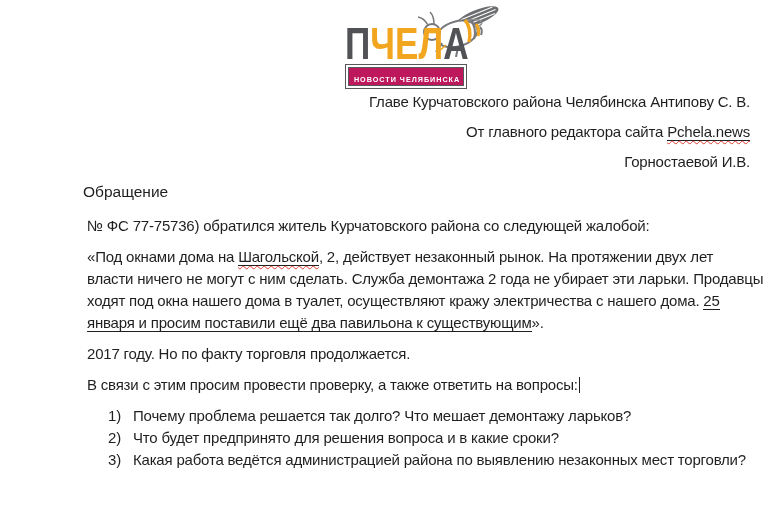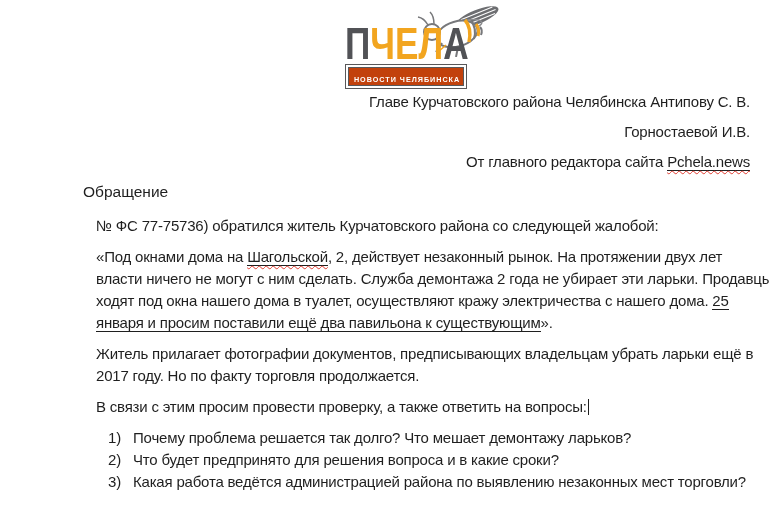--- a/index.html
+++ b/index.html
@@ -10,35 +10,35 @@
   .page{position:relative;width:770px;height:464px;background:#fff;}
 
   
   .logo{position:absolute;top:27px;left:345px;width:122px;}
   .logo-word{
     font-weight:bold;font-size:44px;line-height:34px;letter-spacing:0px;
     transform:scaleX(0.80);transform-origin:0 50%;white-space:nowrap;
   }
   .logo-word span{display:inline-block;}
   .logo-banner{
-    margin-top:3px;background:#c2410c;border:1px solid #58585A;
+    margin-top:3px;background:#be185d;border:1px solid #58585A;
     box-shadow:inset 0 0 0 2px #fff, inset 0 0 0 3px #58585A;
     color:#fff;text-align:center;white-space:nowrap;
     padding:3px 2px 2px 2px;
   }
   .logo-banner span{
     display:inline-block;font-size:8px;font-weight:bold;letter-spacing:1.1px;
     transform:scaleX(0.9);transform-origin:50% 50%;
   }
   .bee{position:absolute;top:-24px;left:70px;width:92px;height:54px;}
 
   
   .content{position:absolute;left:83px;top:91px;width:667px;}
   .line{white-space:nowrap;}
-  .para, .rec-line{font-size:15px;line-height:22px;letter-spacing:-0.2px;margin:0 0 9px 13px;}
+  .para, .rec-line{font-size:15px;line-height:22px;letter-spacing:-0.2px;margin:0 0 9px 4px;}
   .recipient{text-align:right;}
   .rec-line{margin-bottom:8px;}
   .doc-title{font-size:15.5px;line-height:22px;text-align:left;margin:1px 0 12px 0;}
 
   .u{border-bottom:1px solid #1f1f1f;}
   .w{text-decoration:underline;text-decoration-style:wavy;text-decoration-color:#E03B2F;
      text-decoration-thickness:1px;text-underline-offset:3px;}
   .u.w{border-bottom:1px solid #1f1f1f;}
 
   .caret{display:inline-block;width:1.5px;height:16px;background:#1f1f1f;
@@ -91,39 +91,38 @@
       <span>НОВОСТИ ЧЕЛЯБИНСКА</span>
     </div>
   </div>
 
   <div class="content">
     <div class="recipient" id="recipient">
         <div class="rec-line">
           <div class="line"><span class="">Главе Курчатовского района Челябинска Антипову С. В.</span></div>
         </div>
         <div class="rec-line">
-          <div class="line"><span class="">Горностаевой И.В.</span></div>
+          <div class="line"><span class="">От главного редактора сайта </span><span class="u w">Pchela.news</span></div>
         </div>
         <div class="rec-line">
-          <div class="line"><span class="">От главного редактора сайта </span><span class="u w">Pchela.news</span></div>
+          <div class="line"><span class="">Горностаевой И.В.</span></div>
         </div>
       </div>
     <div class="doc-title">Обращение</div>
     <div id="paragraphs">
         <div class="para">
           <div class="line"><span class="">№ ФС 77-75736) обратился житель Курчатовского района со следующей жалобой:</span></div>
         </div>
         <div class="para">
           <div class="line"><span class="">«Под окнами дома на </span><span class="u w">Шагольской</span><span class="">, 2, действует незаконный рынок. На протяжении двух лет</span></div>
           <div class="line"><span class="">власти ничего не могут с ним сделать. Служба демонтажа 2 года не убирает эти ларьки. Продавцы</span></div>
           <div class="line"><span class="">ходят под окна нашего дома в туалет, осуществляют кражу электричества с нашего дома. </span><span class="u ">25</span></div>
           <div class="line"><span class="u ">января и просим поставили ещё два павильона к существующим</span><span class="">».</span></div>
         </div>
         <div class="para">
-          <div class="line"><span class="">Житель прилагает фотографии документов, предписывающих владельцам убрать ларьки ещё в</span></div>
           <div class="line"><span class="">2017 году. Но по факту торговля продолжается.</span></div>
         </div>
         <div class="para">
           <div class="line"><span class="">В связи с этим просим провести проверку, а также ответить на вопросы:</span><span class="caret"></span></div>
         </div>
       </div>
     <div class="qlist" id="qlist">
         <div class="q-item"><span class="q-num">1)</span><span>Почему проблема решается так долго? Что мешает демонтажу ларьков?</span></div>
         <div class="q-item"><span class="q-num">2)</span><span>Что будет предпринято для решения вопроса и в какие сроки?</span></div>
         <div class="q-item"><span class="q-num">3)</span><span>Какая работа ведётся администрацией района по выявлению незаконных мест торговли?</span></div>

